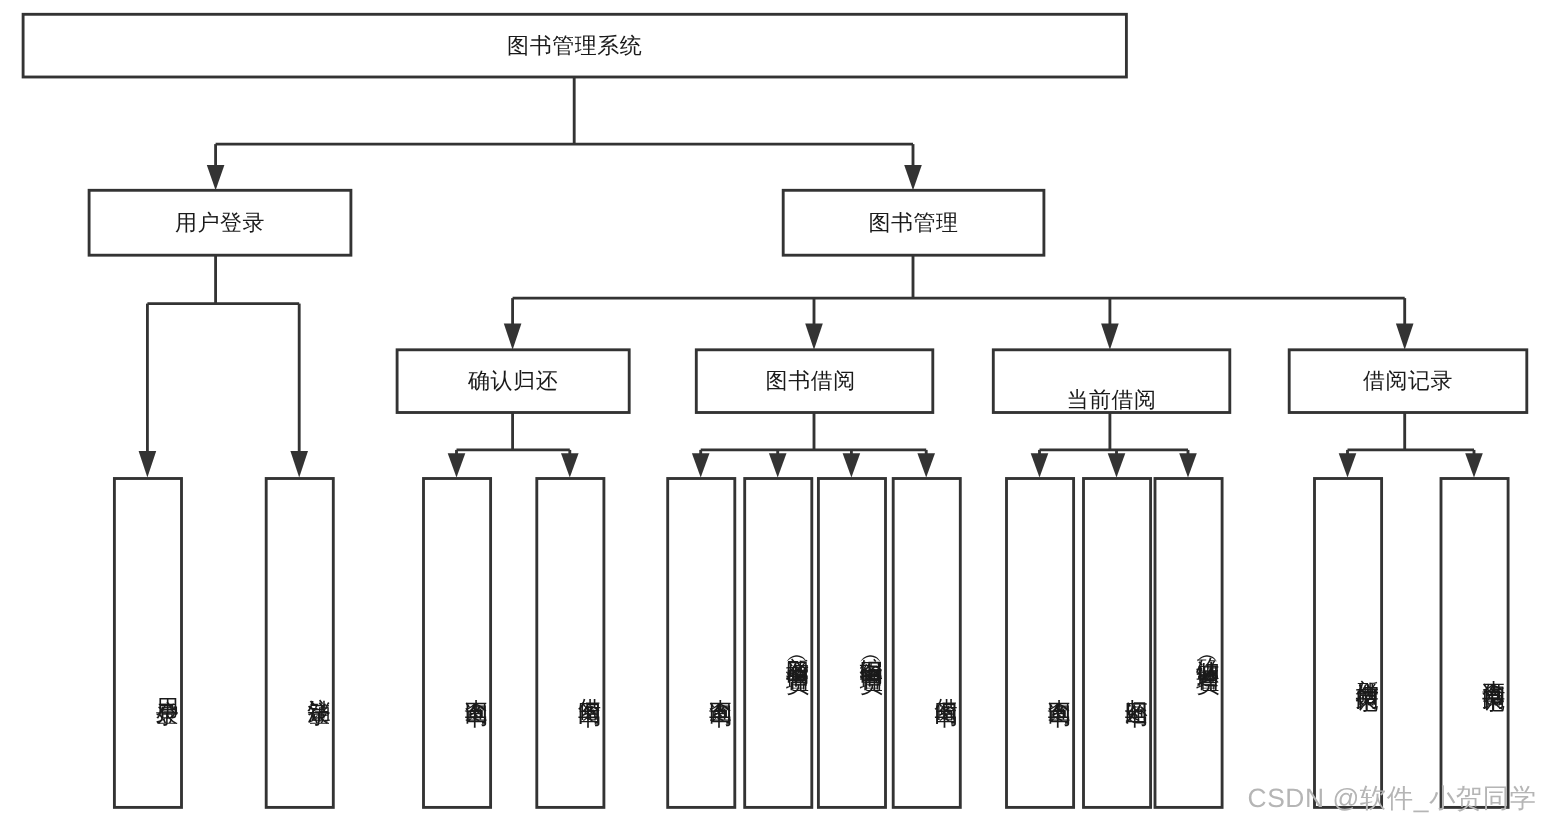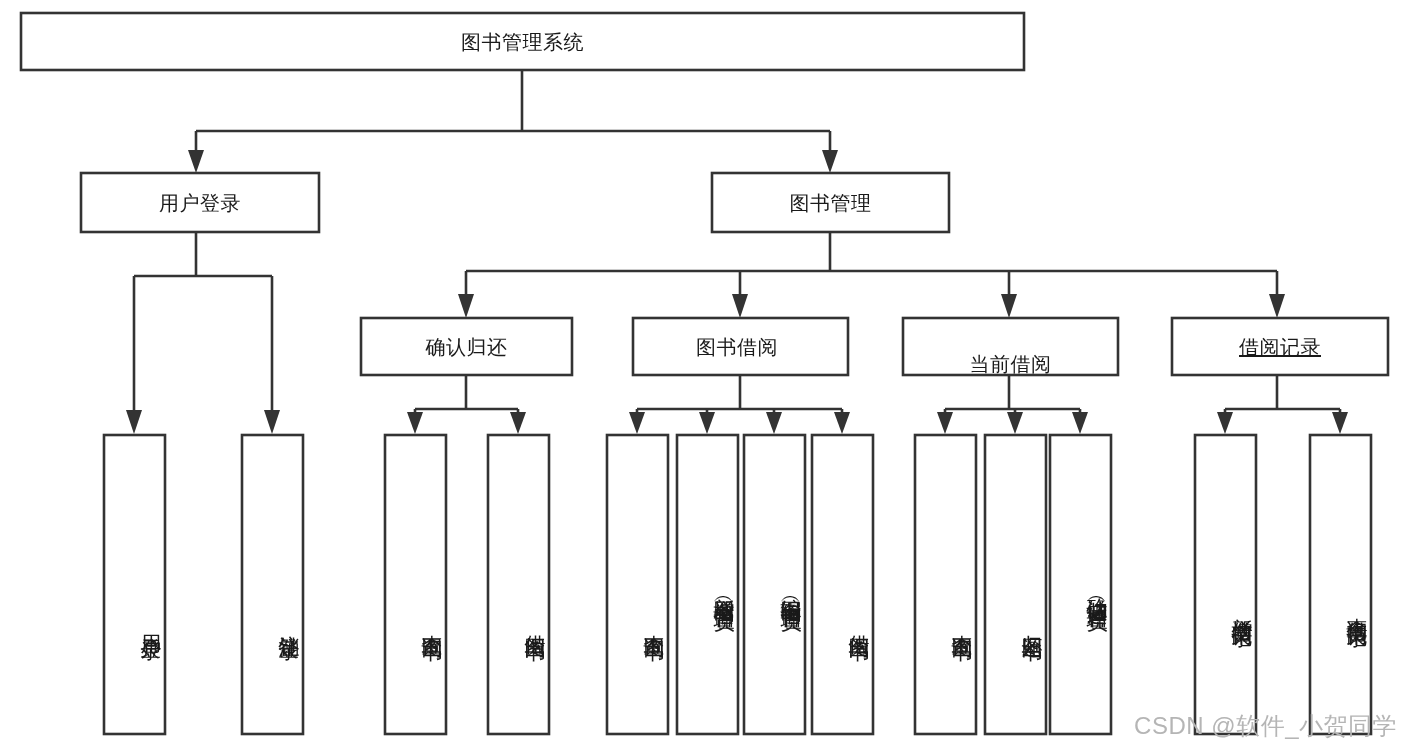--- a/index.html
+++ b/index.html
@@ -172,21 +172,21 @@
   </svg>
 
   <div class="node-label horizontal" style="left:21px; top:13px; width:1003px; height:57px;">图书管理系统</div>
 
   <div class="node-label horizontal" style="left:81px; top:173px; width:238px; height:59px;">用户登录</div>
   <div class="node-label horizontal" style="left:712px; top:173px; width:237px; height:59px;">图书管理</div>
 
   <div class="node-label horizontal" style="left:361px; top:318px; width:211px; height:57px;">确认归还</div>
   <div class="node-label horizontal" style="left:633px; top:318px; width:208px; height:57px;">图书借阅</div>
   <div class="node-label horizontal" style="left:903px; top:335px; width:215px; height:57px;">当前借阅</div>
-  <div class="node-label horizontal" style="left:1172px; top:318px; width:216px; height:57px;text-decoration:underline;">借阅记录</div>
+  <div class="node-label horizontal" style="left:1172px; top:318px; width:216px; height:57px;">借阅记录</div>
 
   <div class="node-label vertical" style="left:104px; top:435px; width:61px; height:299px; padding-top:75px;">用户登录</div>
   <div class="node-label vertical" style="left:242px; top:435px; width:61px; height:299px; padding-top:75px;">注销登录</div>
 
   <div class="node-label vertical" style="left:385px; top:435px; width:61px; height:299px; padding-top:75px;">查询图书</div>
   <div class="node-label vertical" style="left:488px; top:435px; width:61px; height:299px; padding-top:75px;">借阅图书</div>
 
   <div class="node-label vertical" style="left:607px; top:435px; width:61px; height:299px; padding-top:75px;">查询图书</div>
   <div class="node-label vertical" style="left:677px; top:435px; width:61px; height:299px; padding-top:10px;">新增图书（管理员）</div>
   <div class="node-label vertical" style="left:744px; top:435px; width:61px; height:299px; padding-top:10px;">编辑图书（管理员）</div>

